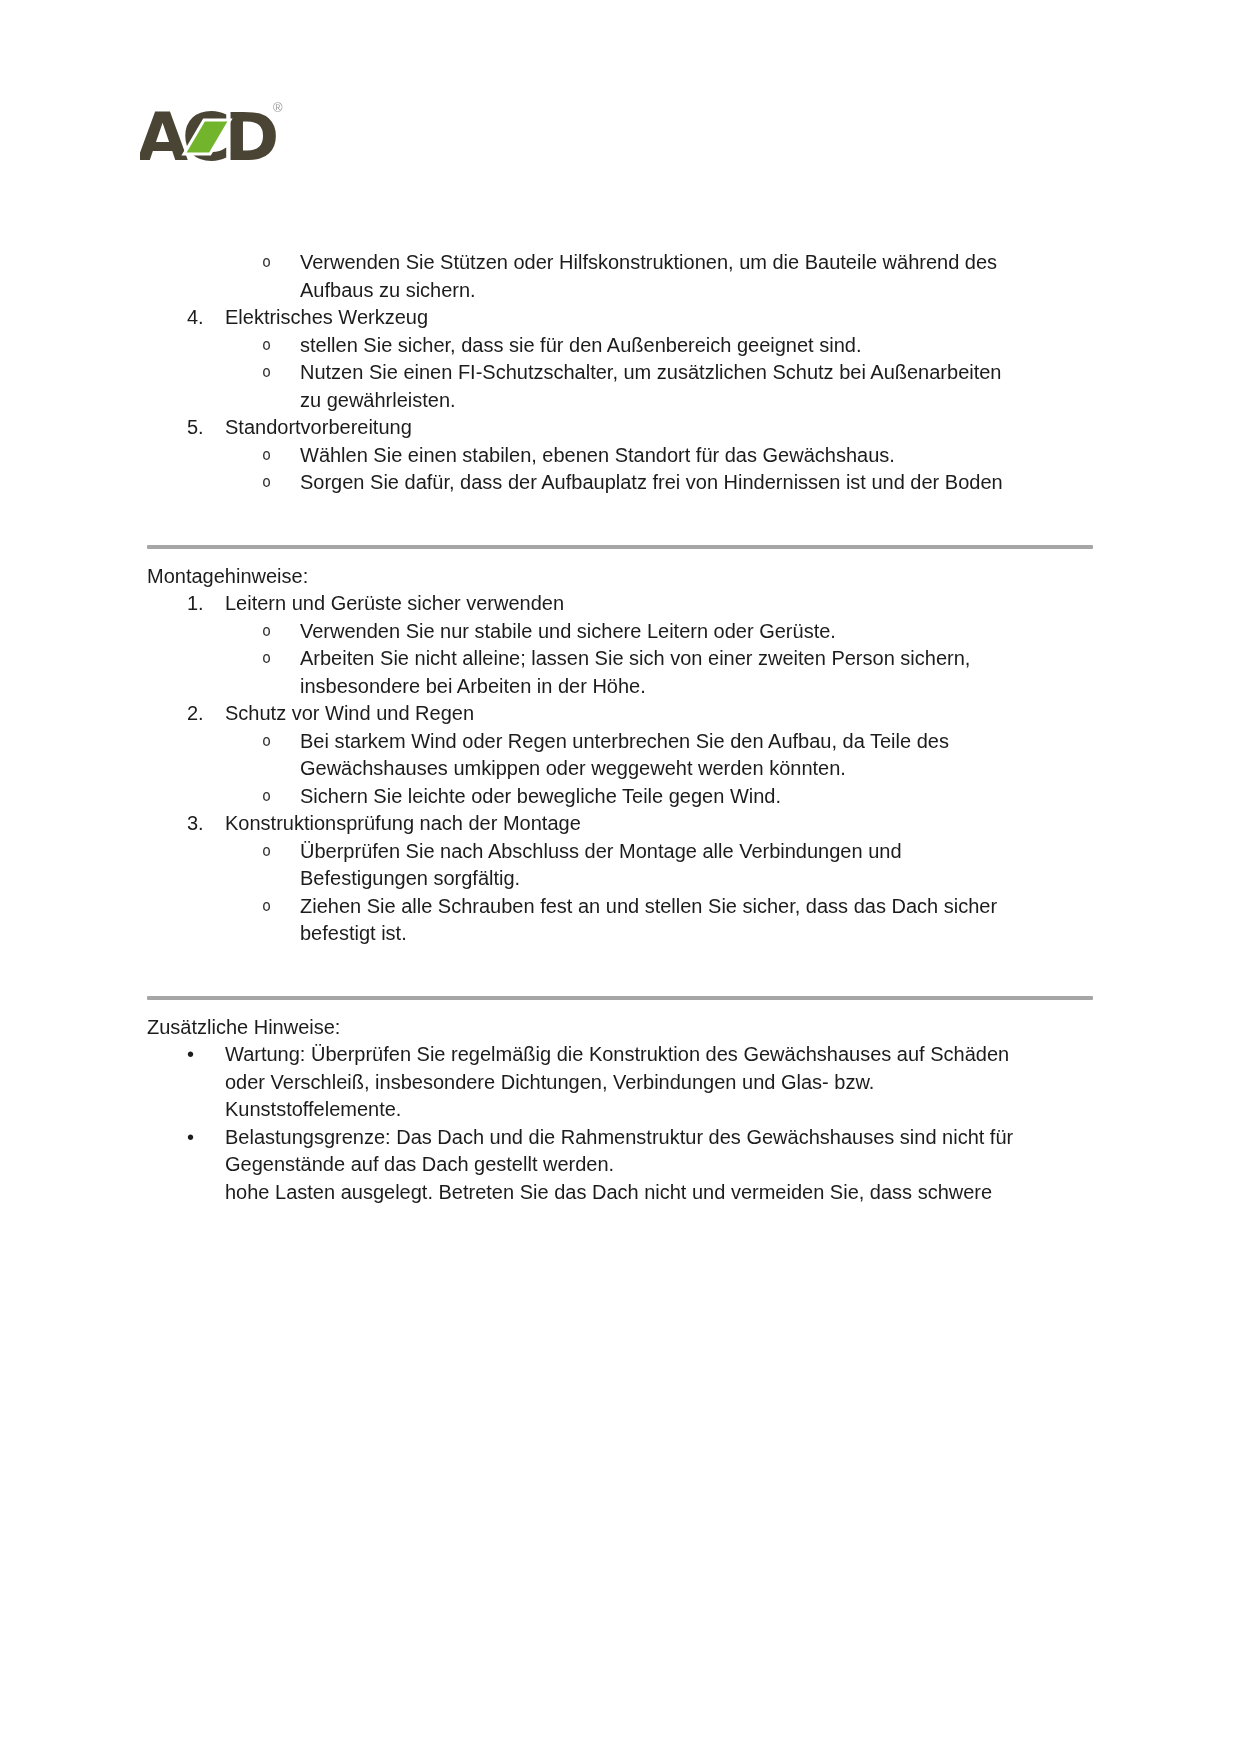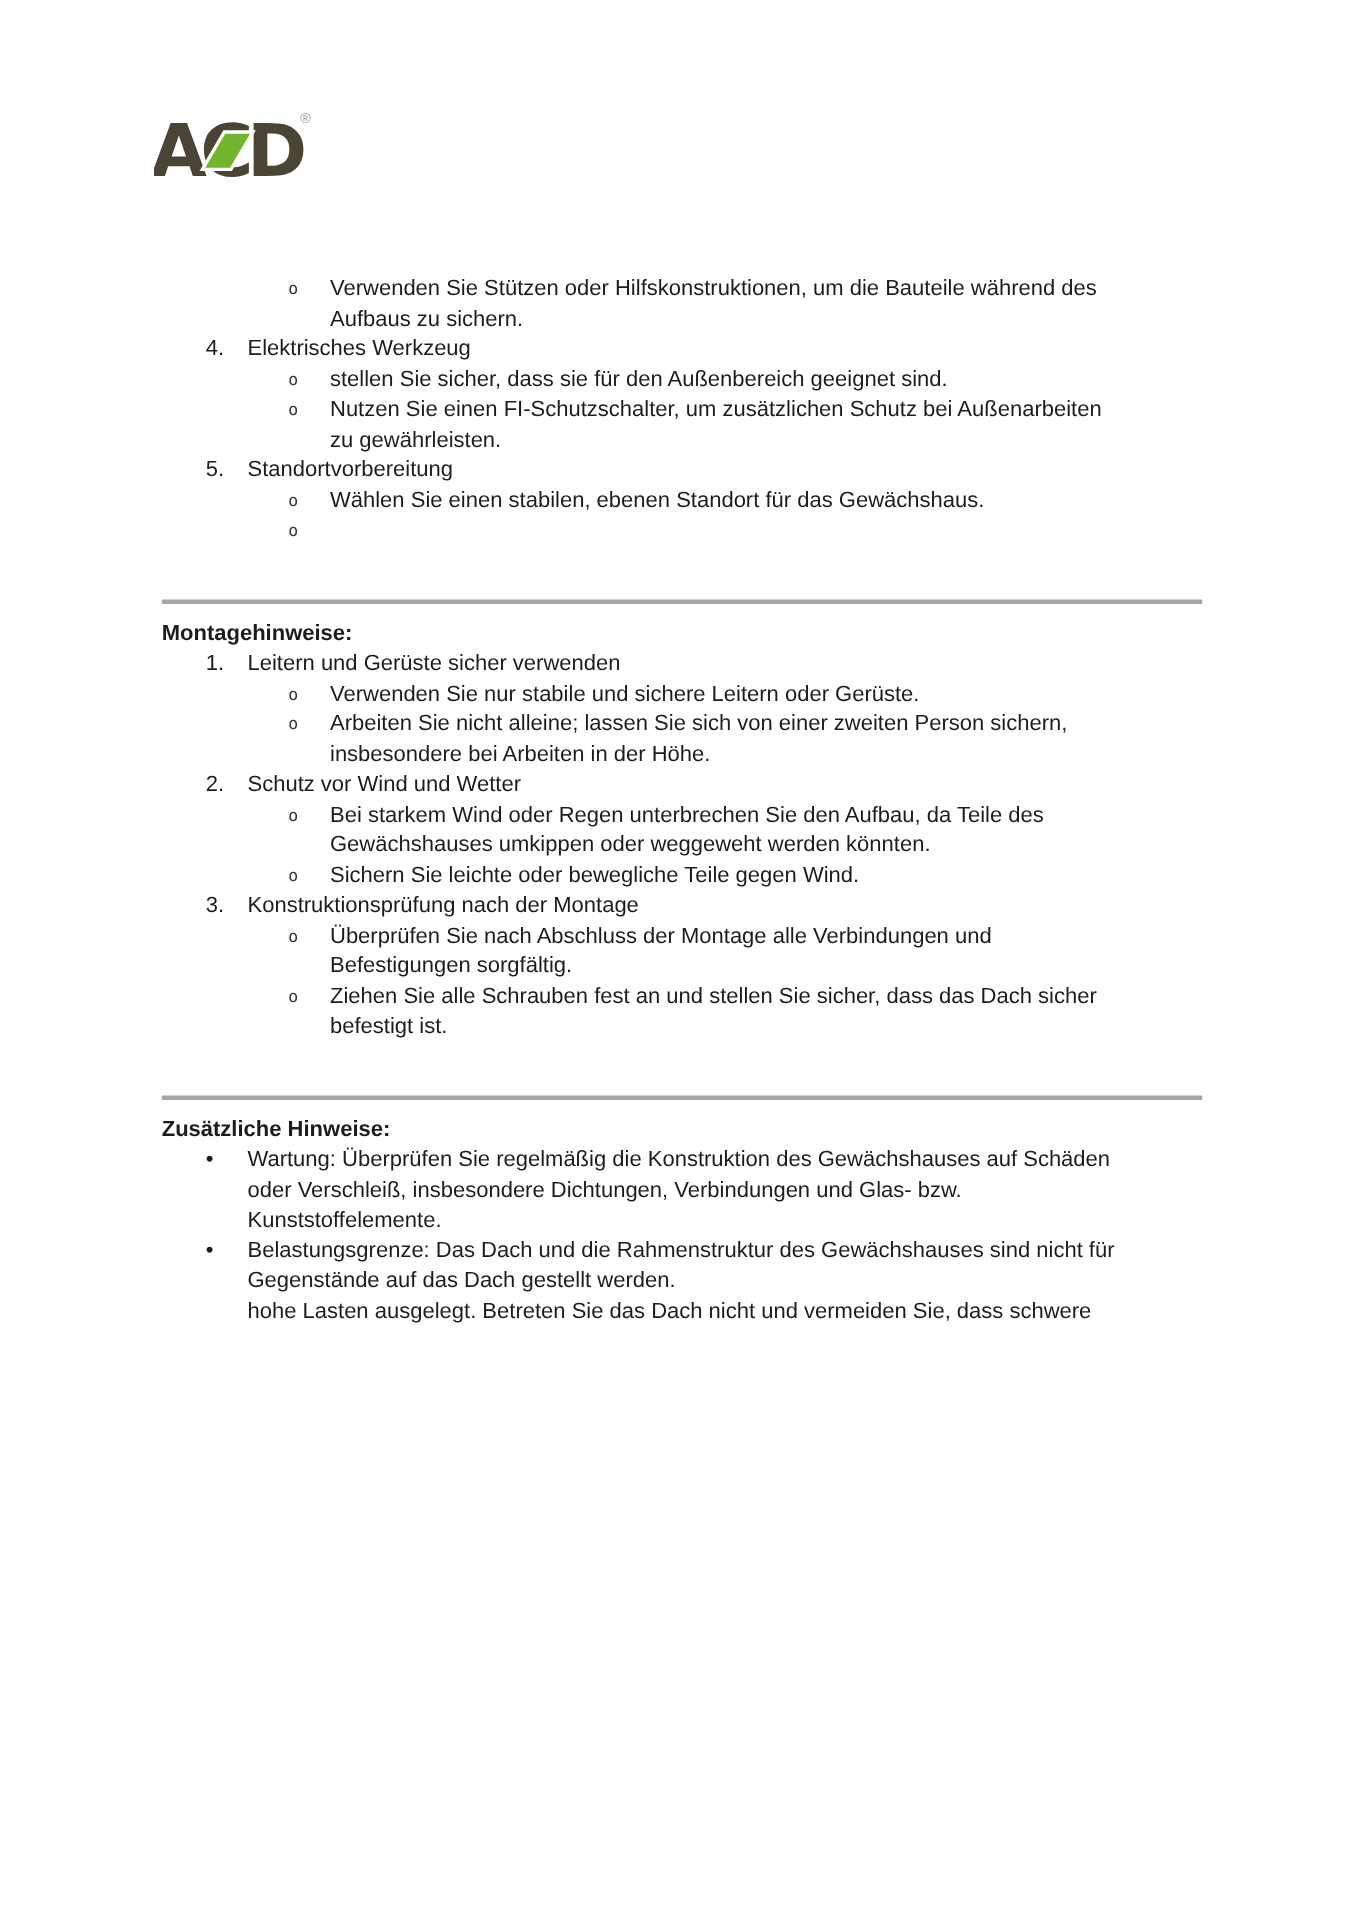--- a/index.html
+++ b/index.html
@@ -19,21 +19,21 @@
   }
   .row { display:flex; align-items:flex-start; }
   .row .text { flex:1 1 auto; min-width:0; }
   .marker-num { flex:0 0 38px; margin-left:40px; }
   .marker-sub {
     flex:0 0 38px; margin-left:115px;
     font-family:"DejaVu Sans Mono", monospace;
     font-size:15px; line-height:27.5px; color:#333;
   }
   .marker-bul { flex:0 0 38px; margin-left:40px; }
-  .heading { font-weight:bold; }
+  .heading { font-weight:normal; }
   .divider { height:4px; background:#a6a6a6; margin:48px 0 14px 0; border-radius:1px; }
   .line { white-space:nowrap; }
 </style>
 </head>
 <body>
 
 <div class="page">
 
   <div class="logo-wrap">
     <svg width="150" height="78" viewBox="0 0 150 78">
@@ -77,20 +77,21 @@
     </div>
     <div class="row">
       <span class="marker-sub">o</span>
       <div class="text">
         <div class="line">Wählen Sie einen stabilen, ebenen Standort für das Gewächshaus.</div>
       </div>
     </div>
     <div class="row">
       <span class="marker-sub">o</span>
       <div class="text">
+        <div class="line">Sorgen Sie dafür, dass der Aufbauplatz frei von Hindernissen ist und der Boden</div>
       </div>
     </div>
 
     <div class="divider"></div>
 
     <div class="heading">Montagehinweise:</div>
 
     <div class="row">
       <span class="marker-num">1.</span>
       <div class="text">Leitern und Gerüste sicher verwenden</div>
@@ -104,21 +105,21 @@
     <div class="row">
       <span class="marker-sub">o</span>
       <div class="text">
         <div class="line">Arbeiten Sie nicht alleine; lassen Sie sich von einer zweiten Person sichern,</div>
         <div class="line">insbesondere bei Arbeiten in der Höhe.</div>
       </div>
     </div>
 
     <div class="row">
       <span class="marker-num">2.</span>
-      <div class="text">Schutz vor Wind und Wetter</div>
+      <div class="text">Schutz vor Wind und Regen</div>
     </div>
     <div class="row">
       <span class="marker-sub">o</span>
       <div class="text">
         <div class="line">Bei starkem Wind oder Regen unterbrechen Sie den Aufbau, da Teile des</div>
         <div class="line">Gewächshauses umkippen oder weggeweht werden könnten.</div>
       </div>
     </div>
     <div class="row">
       <span class="marker-sub">o</span>

